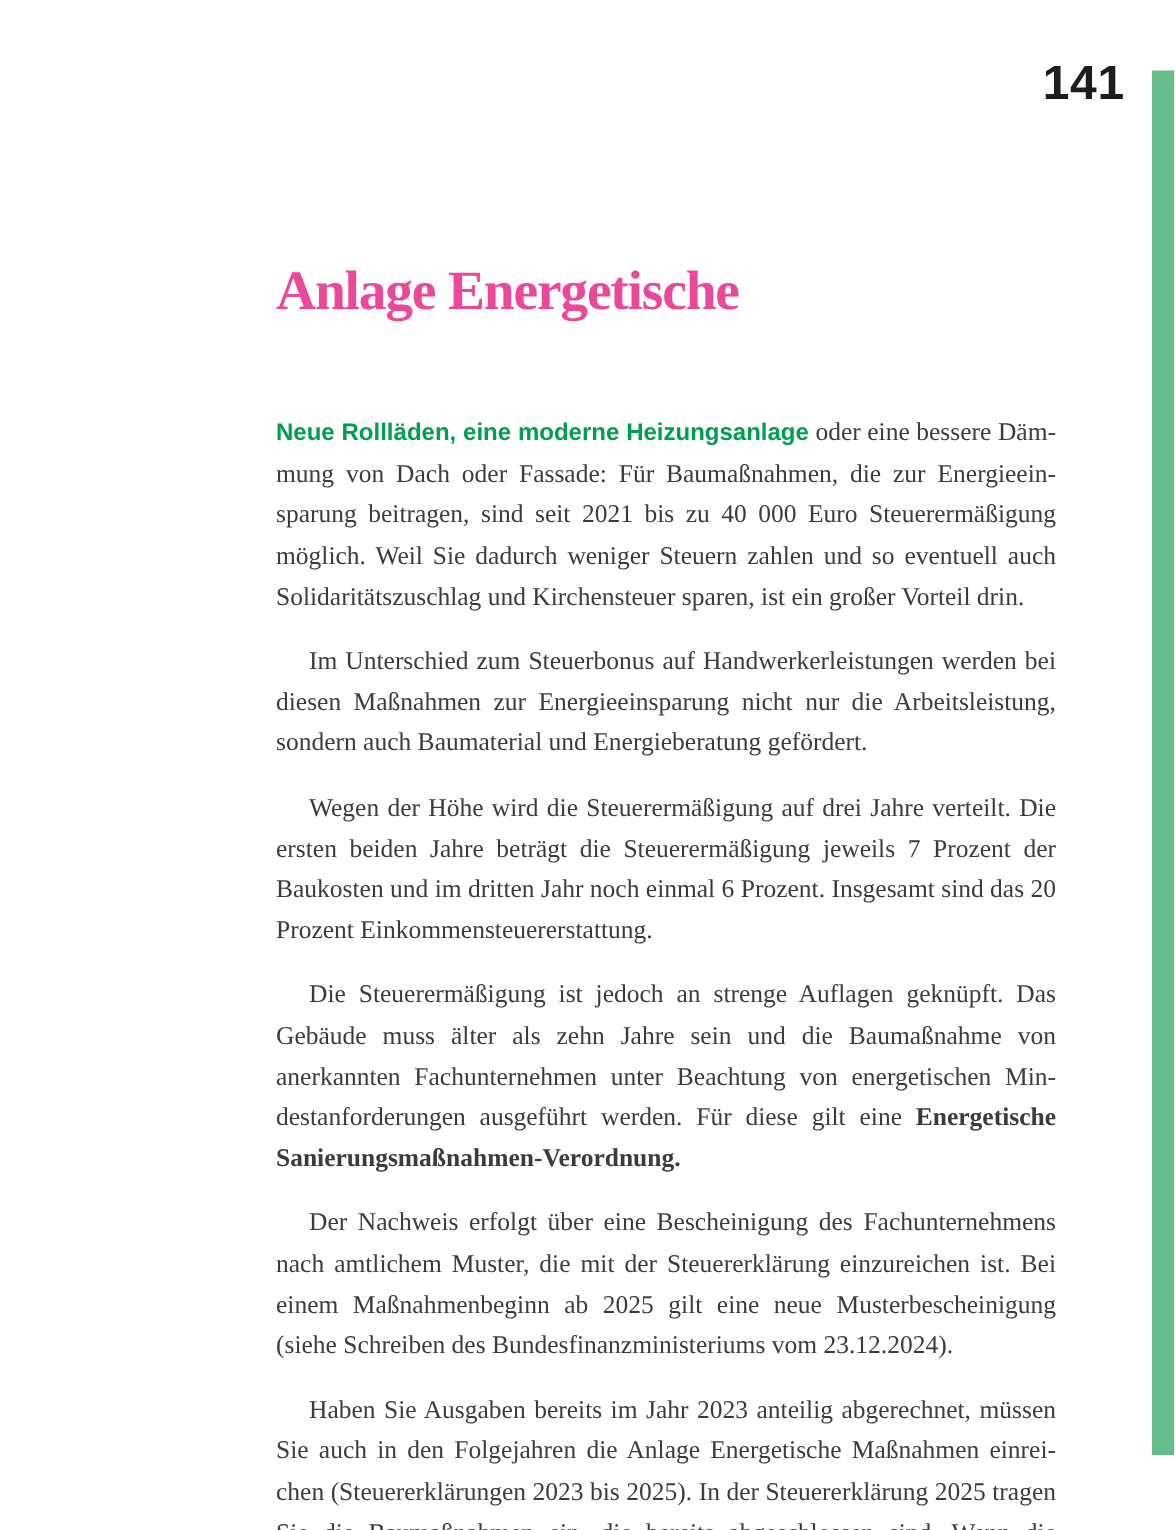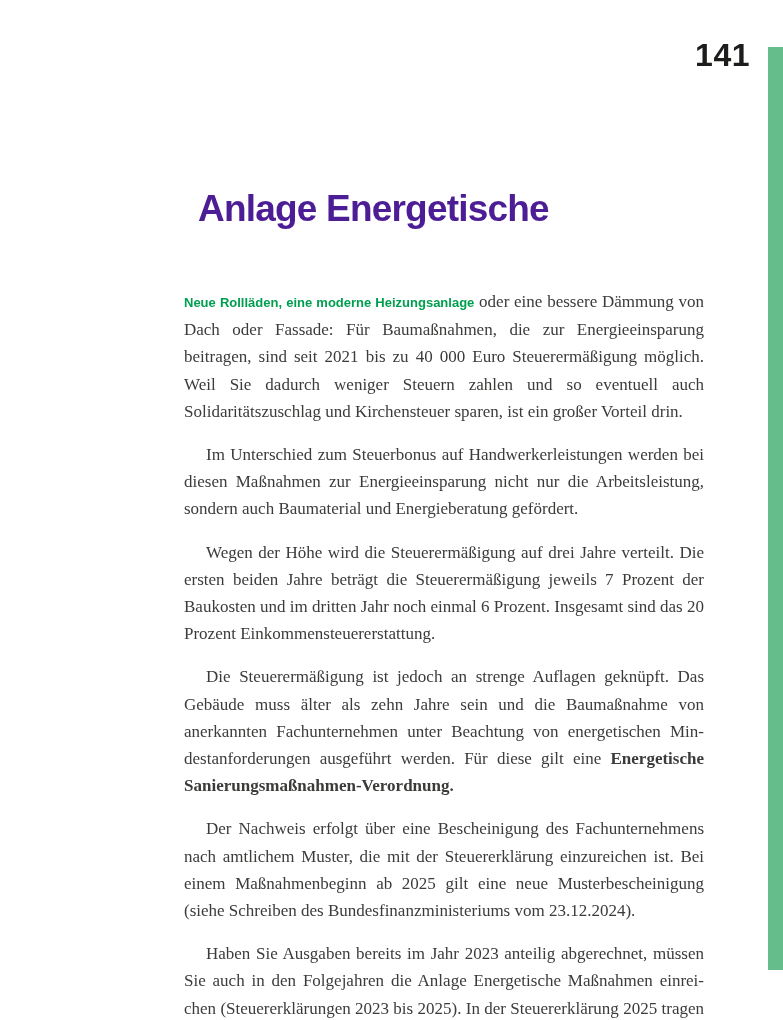--- a/index.html
+++ b/index.html
@@ -34,27 +34,27 @@
     height: 923px;
     background: #65bd8c;
   }
   .content {
     position: absolute;
     left: 184px;
     top: 176px;
     width: 520px;
   }
   h1.title {
-    margin: 14px;
-    font-family: Liberation Sans, sans-serif;
+    margin: 0;
+    font-family: Liberation Serif, serif;
     font-weight: bold;
     font-size: 37px;
     line-height: 38px;
     letter-spacing: -0.8px;
-    color: #4c1d95;
+    color: #ec4899;
   }
   .article {
     margin-top: 22px;
     font-family: "Liberation Serif", serif;
     font-size: 17px;
     line-height: 27.2px;
     color: #3b3b3a;
     text-align: justify;
     hyphens: manual;
     -webkit-hyphens: manual;
@@ -62,21 +62,21 @@
   .article p {
     margin: 0;
   }
   .article p.indent {
     text-indent: 22px;
     margin-top: 16px;
   }
   .seg-lead {
     font-family: "Liberation Sans", sans-serif;
     font-weight: bold;
-    font-size: 13px;
+    font-size: 16px;
     color: #009e50;
   }
   .seg-bold {
     font-weight: bold;
   }
 </style>
 </head>
 <body>
 
 <div class="page">

